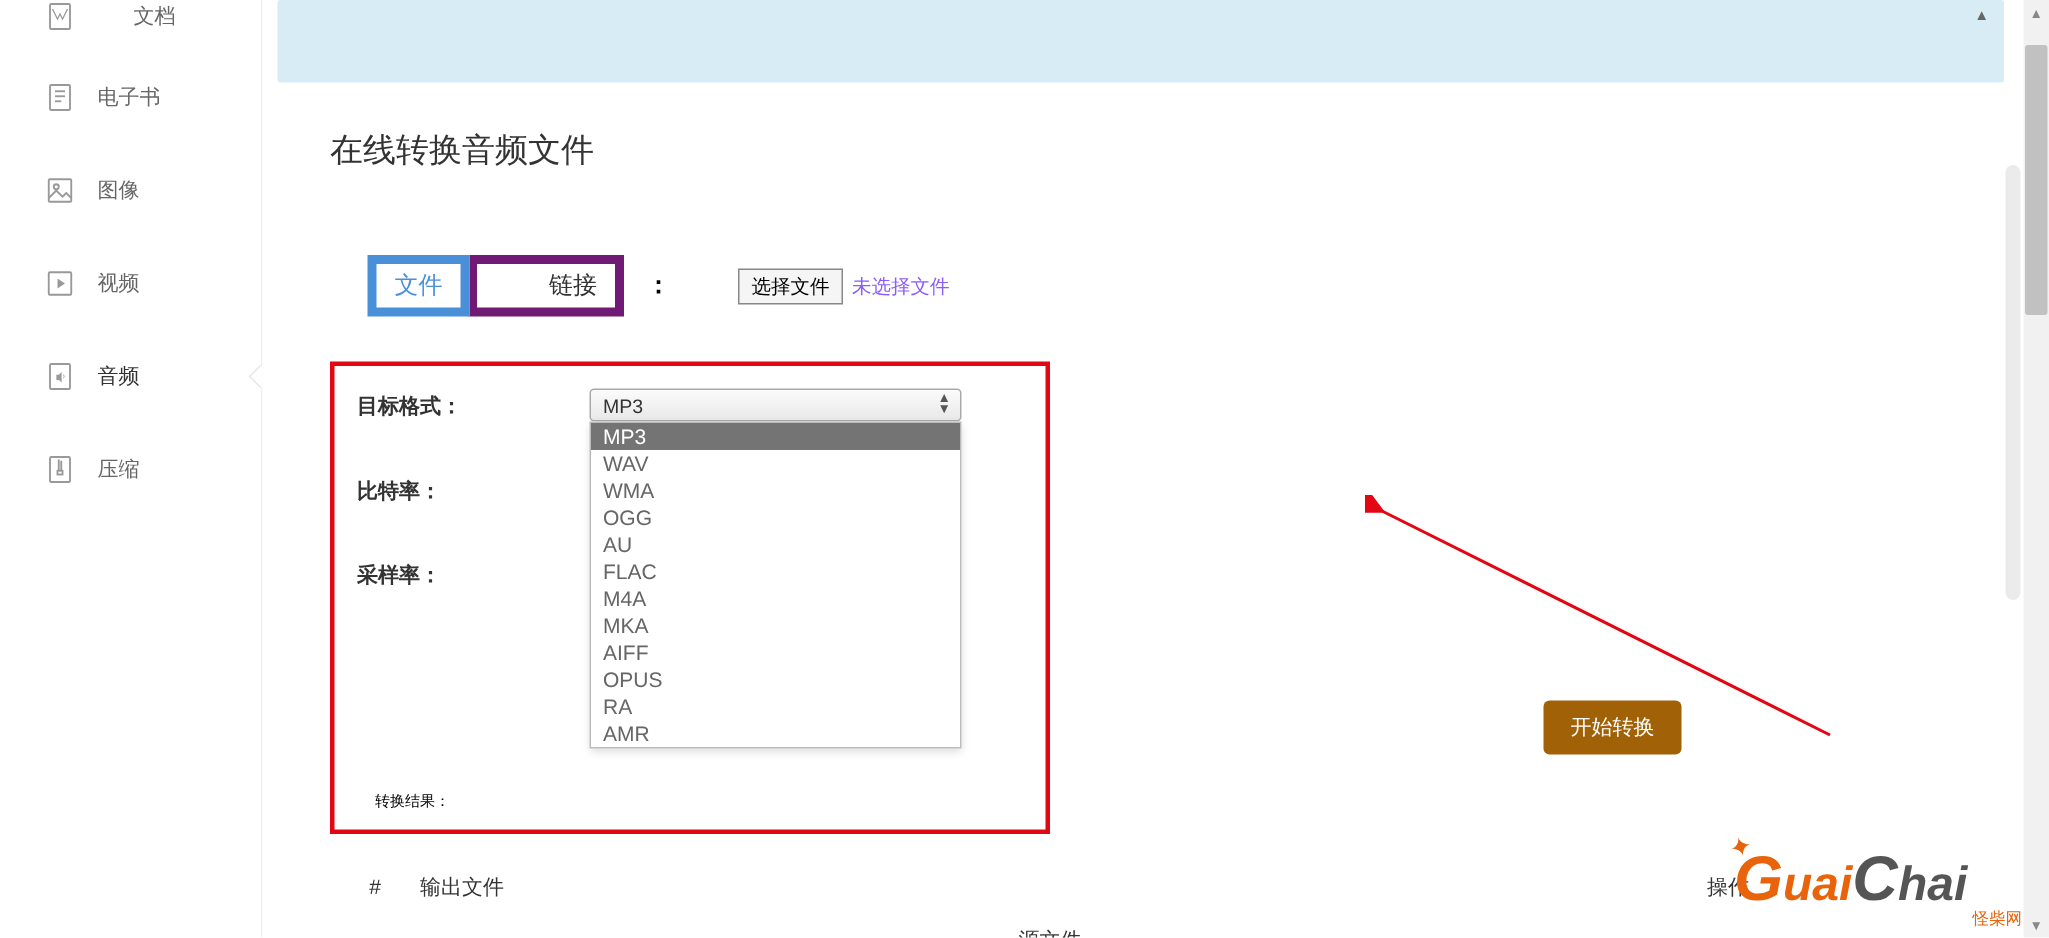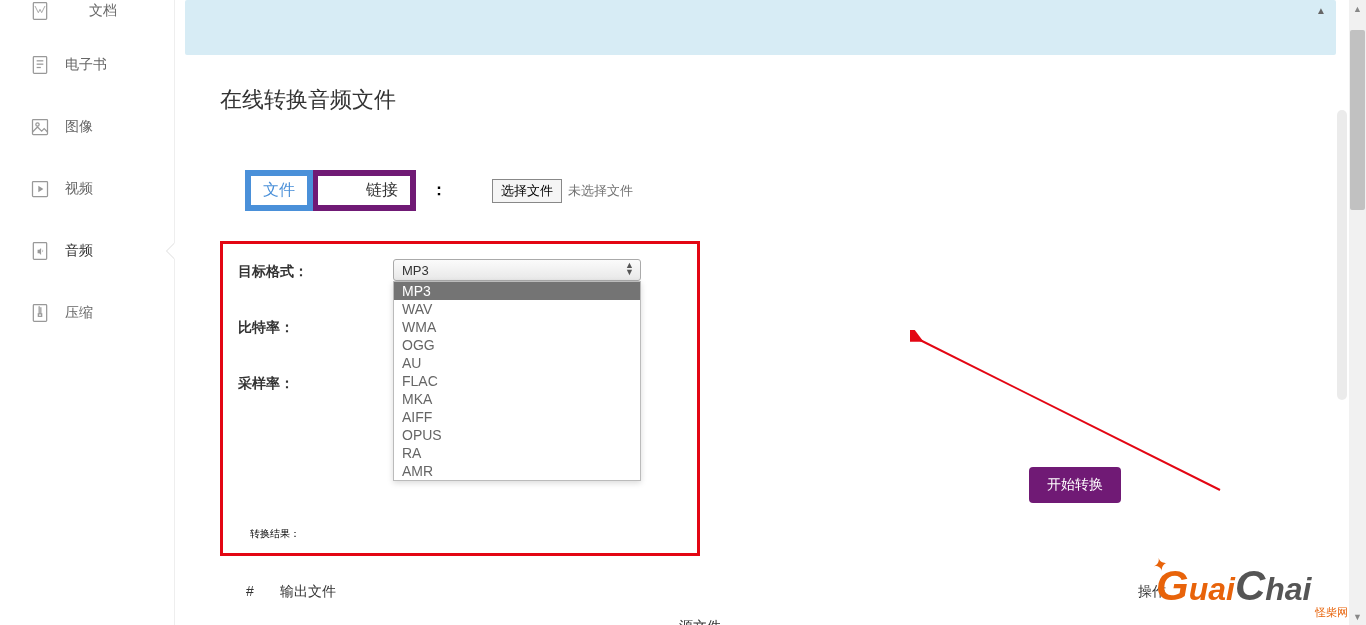--- a/index.html
+++ b/index.html
@@ -19,38 +19,38 @@
     .content { padding: 30px 45px; }
     .page-title { font-size: 22px; color: #333; font-weight: normal; }
     
     .form-section { margin-top: 55px; position: relative; }
     .tabs-row { display: flex; align-items: center; gap: 0; padding-left: 25px; }
     .tab-btn { padding: 4px 12px; border: 6px solid #701a75; background: #fff; font-size: 16px; color: #333; cursor: pointer; }
     .tab-btn.active { color: #4a90d9; border-color: #4a90d9; position: relative; z-index: 1; }
     .tab-btn + .tab-btn { margin-left: -1px; padding-left: 48px; }
     .colon-sep { margin: 0 15px; font-weight: bold; }
     .file-select-btn { padding: 2px 8px; border: 1px solid #888; background: #f5f5f5; font-size: 13px; cursor: pointer; margin-left: 30px;}
-    .file-status { margin-left: 6px; font-size: 13px; color: #737373; }
+    .file-status { margin-left: 6px; font-size: 13px; color: #8b5cf6; }
     
     .red-box { border: 3px solid #e30613; margin-top: 30px; padding: 15px 10px 15px 15px; width: 480px; height: 315px; position: relative; }
     
-    .form-row { display: flex; align-items: center; margin-bottom: 35px; }
+    .form-row { display: flex; align-items: flex-start; margin-bottom: 35px; }
     .form-row:last-child { margin-bottom: 0; }
     .form-label { width: 155px; font-size: 14px; font-weight: bold; color: #333; padding-top: 3px;}
     
     .select-box { width: 248px; height: 22px; background: linear-gradient(#fbfbfb,#e8e8e8); border: 1px solid #aaa; border-radius: 3px; display: flex; align-items: center; padding: 0 8px; position: relative; font-size: 13px; color: #333; cursor: pointer; }
     .select-arrows { position: absolute; right: 6px; top: 2px; font-size: 9px; color: #555; line-height: 7px; }
     
     .dropdown-list { position: absolute; left: 170px; top: 37px; width: 248px; background: #fff; border: 1px solid #bbb; box-shadow: 0 2px 6px rgba(0,0,0,0.15); z-index: 10; }
     .dropdown-item { padding: 1px 8px; font-size: 14px; color: #666; cursor: pointer; }
     .dropdown-item.selected { background: #747474; color: #fff; }
     
     .result-label { position: absolute; bottom: 12px; left: 15px; font-size: 10px; font-weight: normal; margin-left: 12px; }
     
-    .convert-btn { position: absolute; right: 225px; top: 467px; padding: 9px 18px; background: #701a75; color: #fff; border: none; border-radius: 4px; font-size: 14px; cursor: pointer; font-family: Liberation Serif, serif; }
+    .convert-btn { position: absolute; right: 225px; top: 467px; padding: 9px 18px; background: #a16207; color: #fff; border: none; border-radius: 4px; font-size: 14px; cursor: pointer; font-family: Liberation Serif, serif; }
     
     .table-header { display: flex; position: absolute; left: 45px; right: 45px; top: 577px; padding: 6px 0; font-size: 14px; color: #333;  }
     .th-num { width: 60px; text-align: center; }
     .th-output { width: 280px; }
     .th-source { width: 280px; text-align: center; margin-top: 35px;}
     .th-op { flex: 1; text-align: right; padding-right: 135px;}
     
     .arrow-line { position: absolute; left: 735px; top: 330px; width: 320px; height: 170px; pointer-events: none; }
     
     .logo-watermark { position: absolute; right: 10px; bottom: 5px; width: 200px; }
@@ -150,20 +150,21 @@
           </div>
         </div>
 
         <div class="dropdown-list">
           <div class="dropdown-item selected">MP3</div>
           <div class="dropdown-item">WAV</div>
           <div class="dropdown-item">WMA</div>
           <div class="dropdown-item">OGG</div>
           <div class="dropdown-item">AU</div>
           <div class="dropdown-item">FLAC</div>
+          <div class="dropdown-item">M4A</div>
           <div class="dropdown-item">MKA</div>
           <div class="dropdown-item">AIFF</div>
           <div class="dropdown-item">OPUS</div>
           <div class="dropdown-item">RA</div>
           <div class="dropdown-item">AMR</div>
         </div>
 
         <div class="form-row">
           <div class="form-label">比特率：</div>
         </div>

